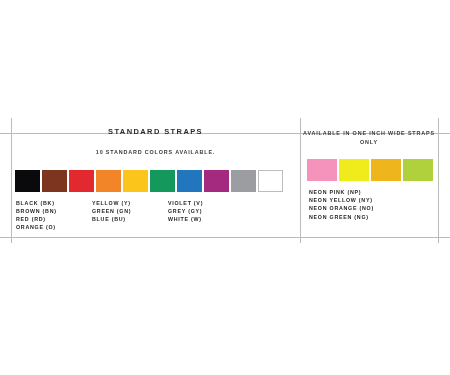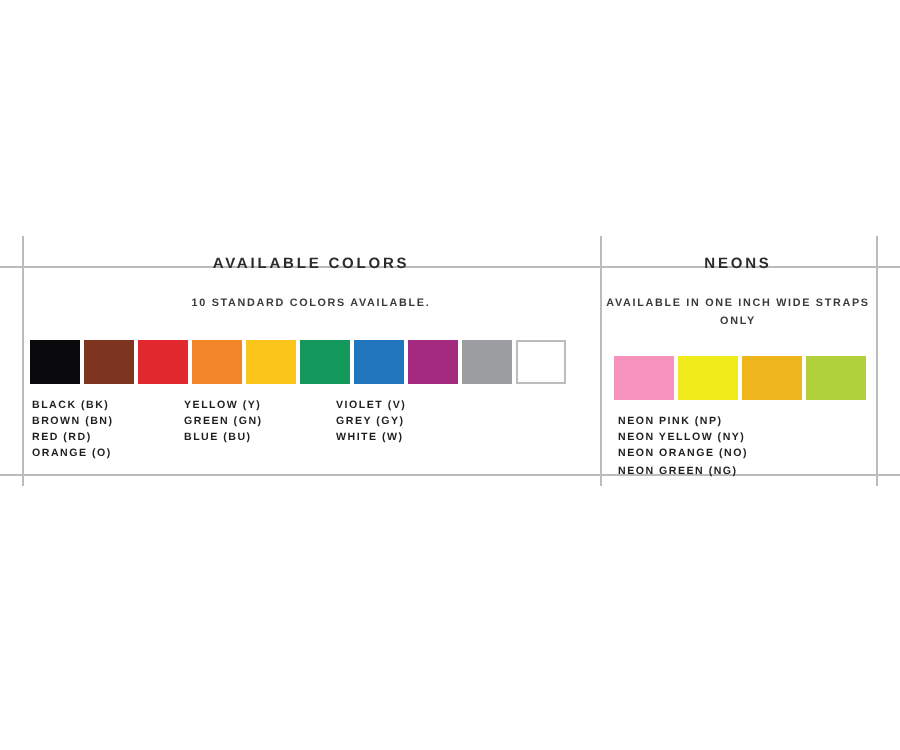--- a/index.html
+++ b/index.html
@@ -110,21 +110,21 @@
 <div class="sheet">
 
   <div class="rule-h top"></div>
   <div class="rule-h bottom"></div>
 
   <div class="rule-v left"></div>
   <div class="rule-v mid"></div>
   <div class="rule-v right"></div>
 
   <div class="panel panel-standard">
-    <div class="panel-title">AVAILABLE COLORS</div>
+    <div class="panel-title">STANDARD STRAPS</div>
     <div class="panel-sub">10 STANDARD COLORS AVAILABLE.</div>
     <div class="swatch-row standard">
         <div class="swatch std" title="BLACK (BK)" style="background: rgb(10, 10, 12);"></div>
         <div class="swatch std" title="BROWN (BN)" style="background: rgb(126, 53, 32);"></div>
         <div class="swatch std" title="RED (RD)" style="background: rgb(226, 41, 47);"></div>
         <div class="swatch std" title="ORANGE (O)" style="background: rgb(243, 133, 41);"></div>
         <div class="swatch std" title="YELLOW (Y)" style="background: rgb(251, 197, 28);"></div>
         <div class="swatch std" title="GREEN (GN)" style="background: rgb(21, 152, 92);"></div>
         <div class="swatch std" title="BLUE (BU)" style="background: rgb(33, 118, 189);"></div>
         <div class="swatch std" title="VIOLET (V)" style="background: rgb(163, 42, 127);"></div>
@@ -145,21 +145,20 @@
         </div>
         <div class="name-col">
           <div>VIOLET (V)</div>
           <div>GREY (GY)</div>
           <div>WHITE (W)</div>
         </div>
       </div>
   </div>
 
   <div class="panel panel-neons">
-    <div class="panel-title">NEONS</div>
     <div class="panel-sub">AVAILABLE IN ONE INCH WIDE STRAPS ONLY</div>
     <div class="swatch-row neon">
         <div class="swatch neon" title="NEON PINK (NP)" style="background: rgb(245, 147, 188);"></div>
         <div class="swatch neon" title="NEON YELLOW (NY)" style="background: rgb(240, 236, 27);"></div>
         <div class="swatch neon" title="NEON ORANGE (NO)" style="background: rgb(239, 181, 28);"></div>
         <div class="swatch neon" title="NEON GREEN (NG)" style="background: rgb(176, 209, 60);"></div>
       </div>
     <div class="names neon">
         <div class="name-col">
           <div>NEON PINK (NP)</div>

